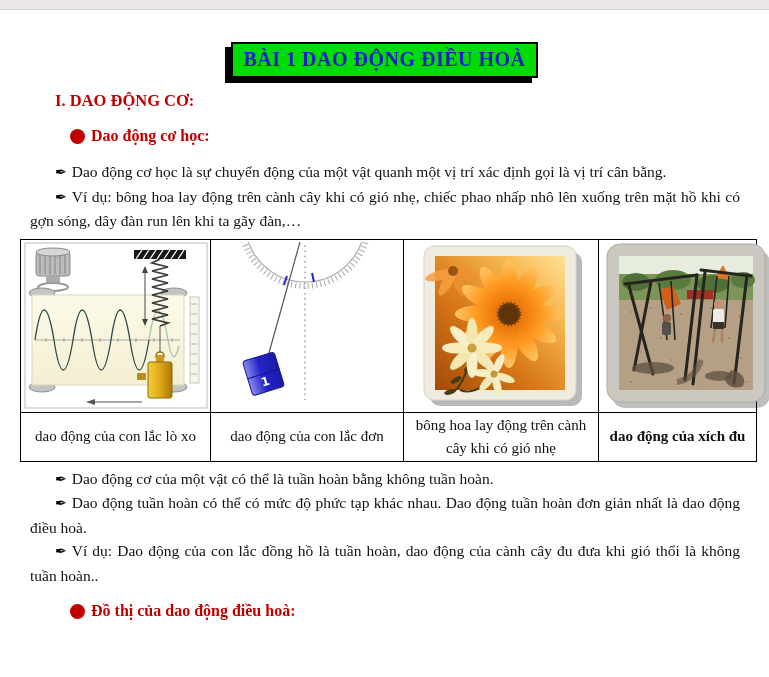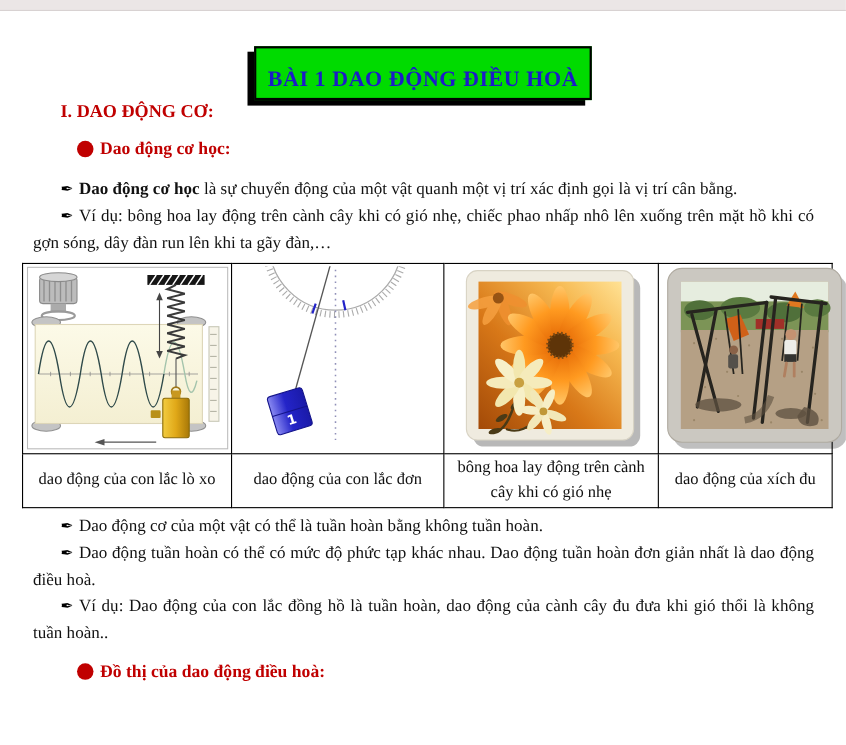--- a/index.html
+++ b/index.html
@@ -11,21 +11,21 @@
   .title-wrap { text-align: center; margin-top: 32px; height: 36px; }
   .title-box {
     display: inline-block;
     background: #00DB00;
     color: #1C1CC8;
     border: 2px solid #000;
     box-shadow: -6px 5px 0 #000;
     font-weight: bold;
     font-size: 20px;
     line-height: 25px;
-    padding: 16px 10px 4px 10px;
+    padding: 3px 10px 4px 10px;
     letter-spacing: 0.5px;
   }
 
   .content { padding: 12px 29px 0 30px; }
 
   .section-heading {
     color: #C00000; font-weight: bold; font-size: 16.5px;
     line-height: 22px; text-indent: 25px; margin: 0 0 2px 0;
   }
   .sub-heading {
@@ -39,33 +39,33 @@
     font-family: "DejaVu Sans", sans-serif;
   }
   p.bullet {
     font-size: 15.5px; line-height: 23.5px; text-align: justify;
     text-indent: 25px; margin: 0;
   }
   .pen {
     font-family: "DejaVu Sans", sans-serif; font-size: 14px;
     margin-right: 5px; color: #000;
   }
-  .b { font-weight: bold; }
+  .b { font-weight: normal; }
 
   table.pic-table {
     border-collapse: collapse; table-layout: fixed;
     width: 735px; margin: 6px 0 5px -10px;
   }
   table.pic-table td { border: 1px solid #000; background: #fff; }
   td.img-cell { height: 173px; text-align: center; vertical-align: middle; padding: 2px; }
   td.cap-cell {
     height: 48px; text-align: center; vertical-align: middle;
     font-size: 15px; line-height: 23px; padding: 1px 6px;
   }
-  .c1 { width: 190px; } .c2 { width: 193px; } .c3 { width: 195px; } .c4 { width: 158px; }
+  .c1 { width: 190px; } .c2 { width: 193px; } .c3 { width: 195px; } .c4 { width: 158px; font-weight: bold; }
   svg { display: block; margin: 0 auto; }
 </style>
 </head>
 <body>
 
 <div class="top-bar"></div>
 
 <div class="title-wrap">
   <span class="title-box">BÀI 1 DAO ĐỘNG ĐIỀU HOÀ</span>
 </div>

